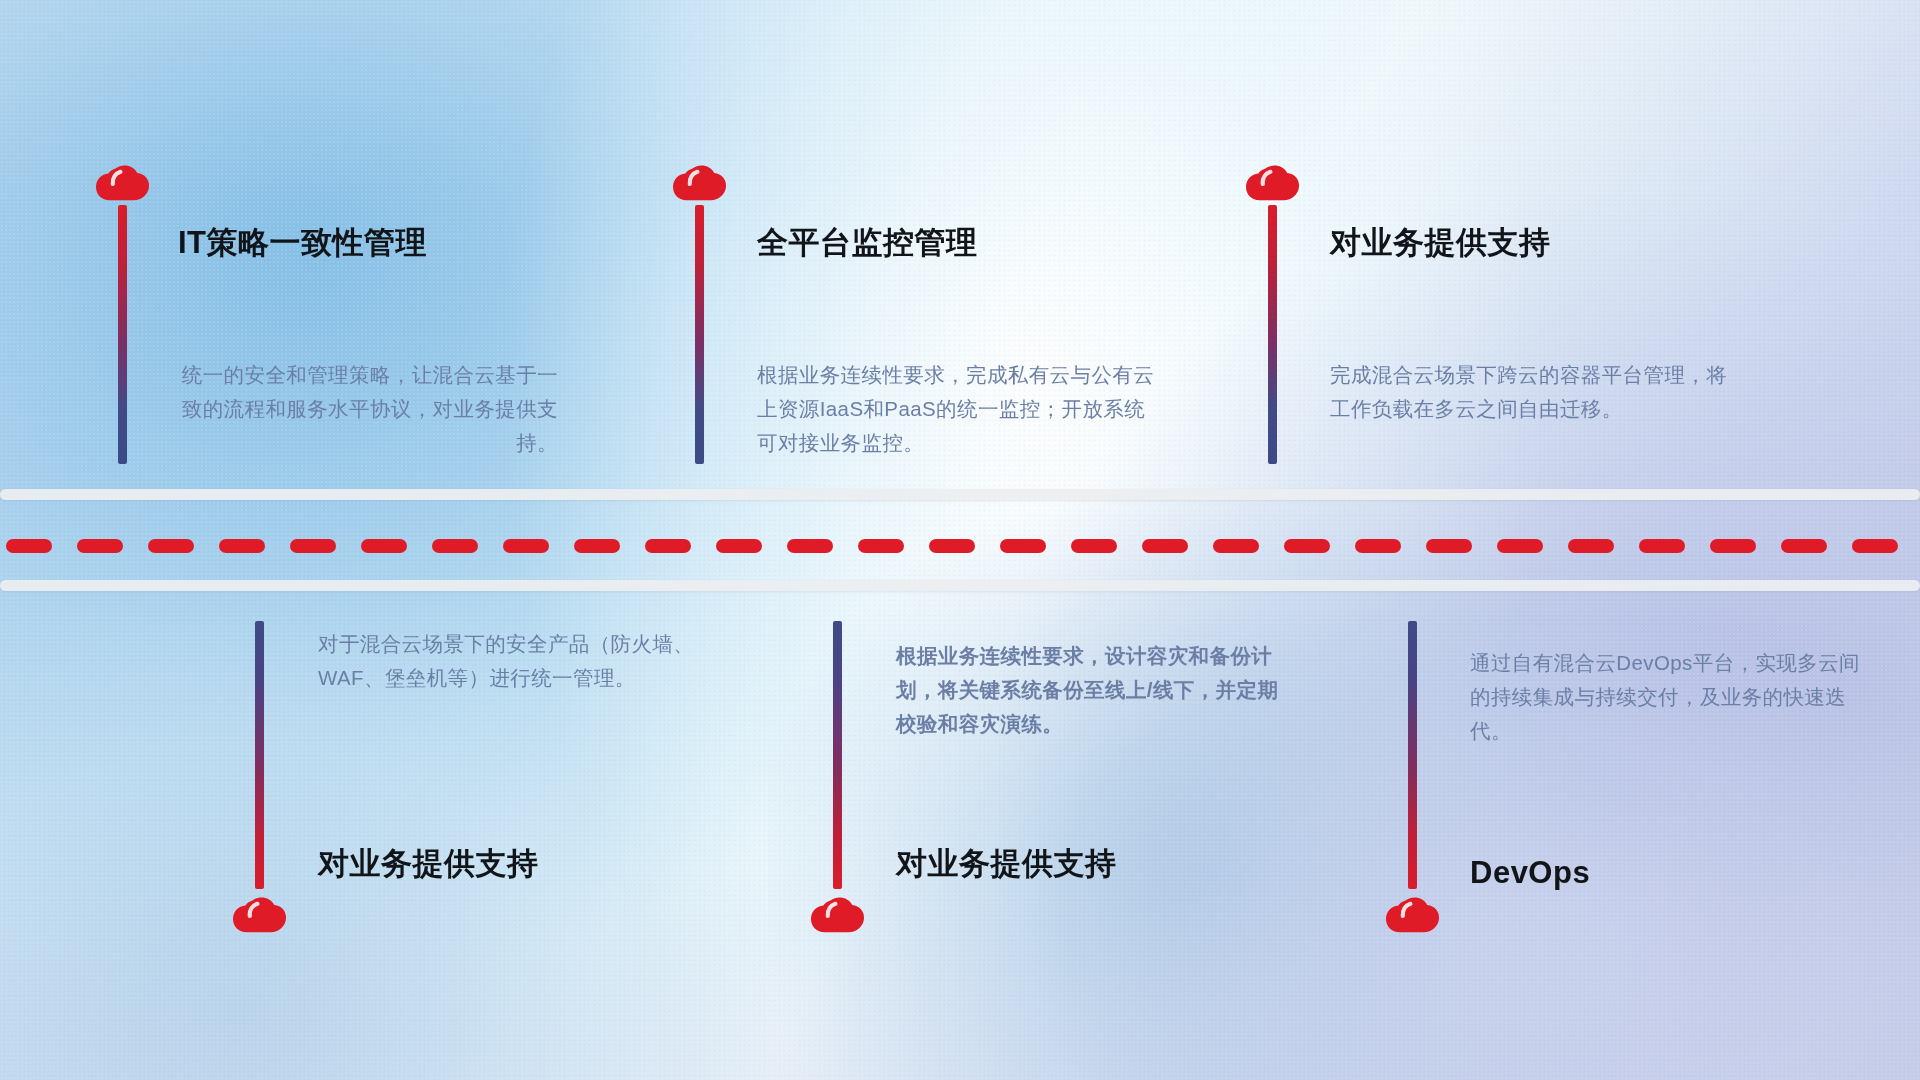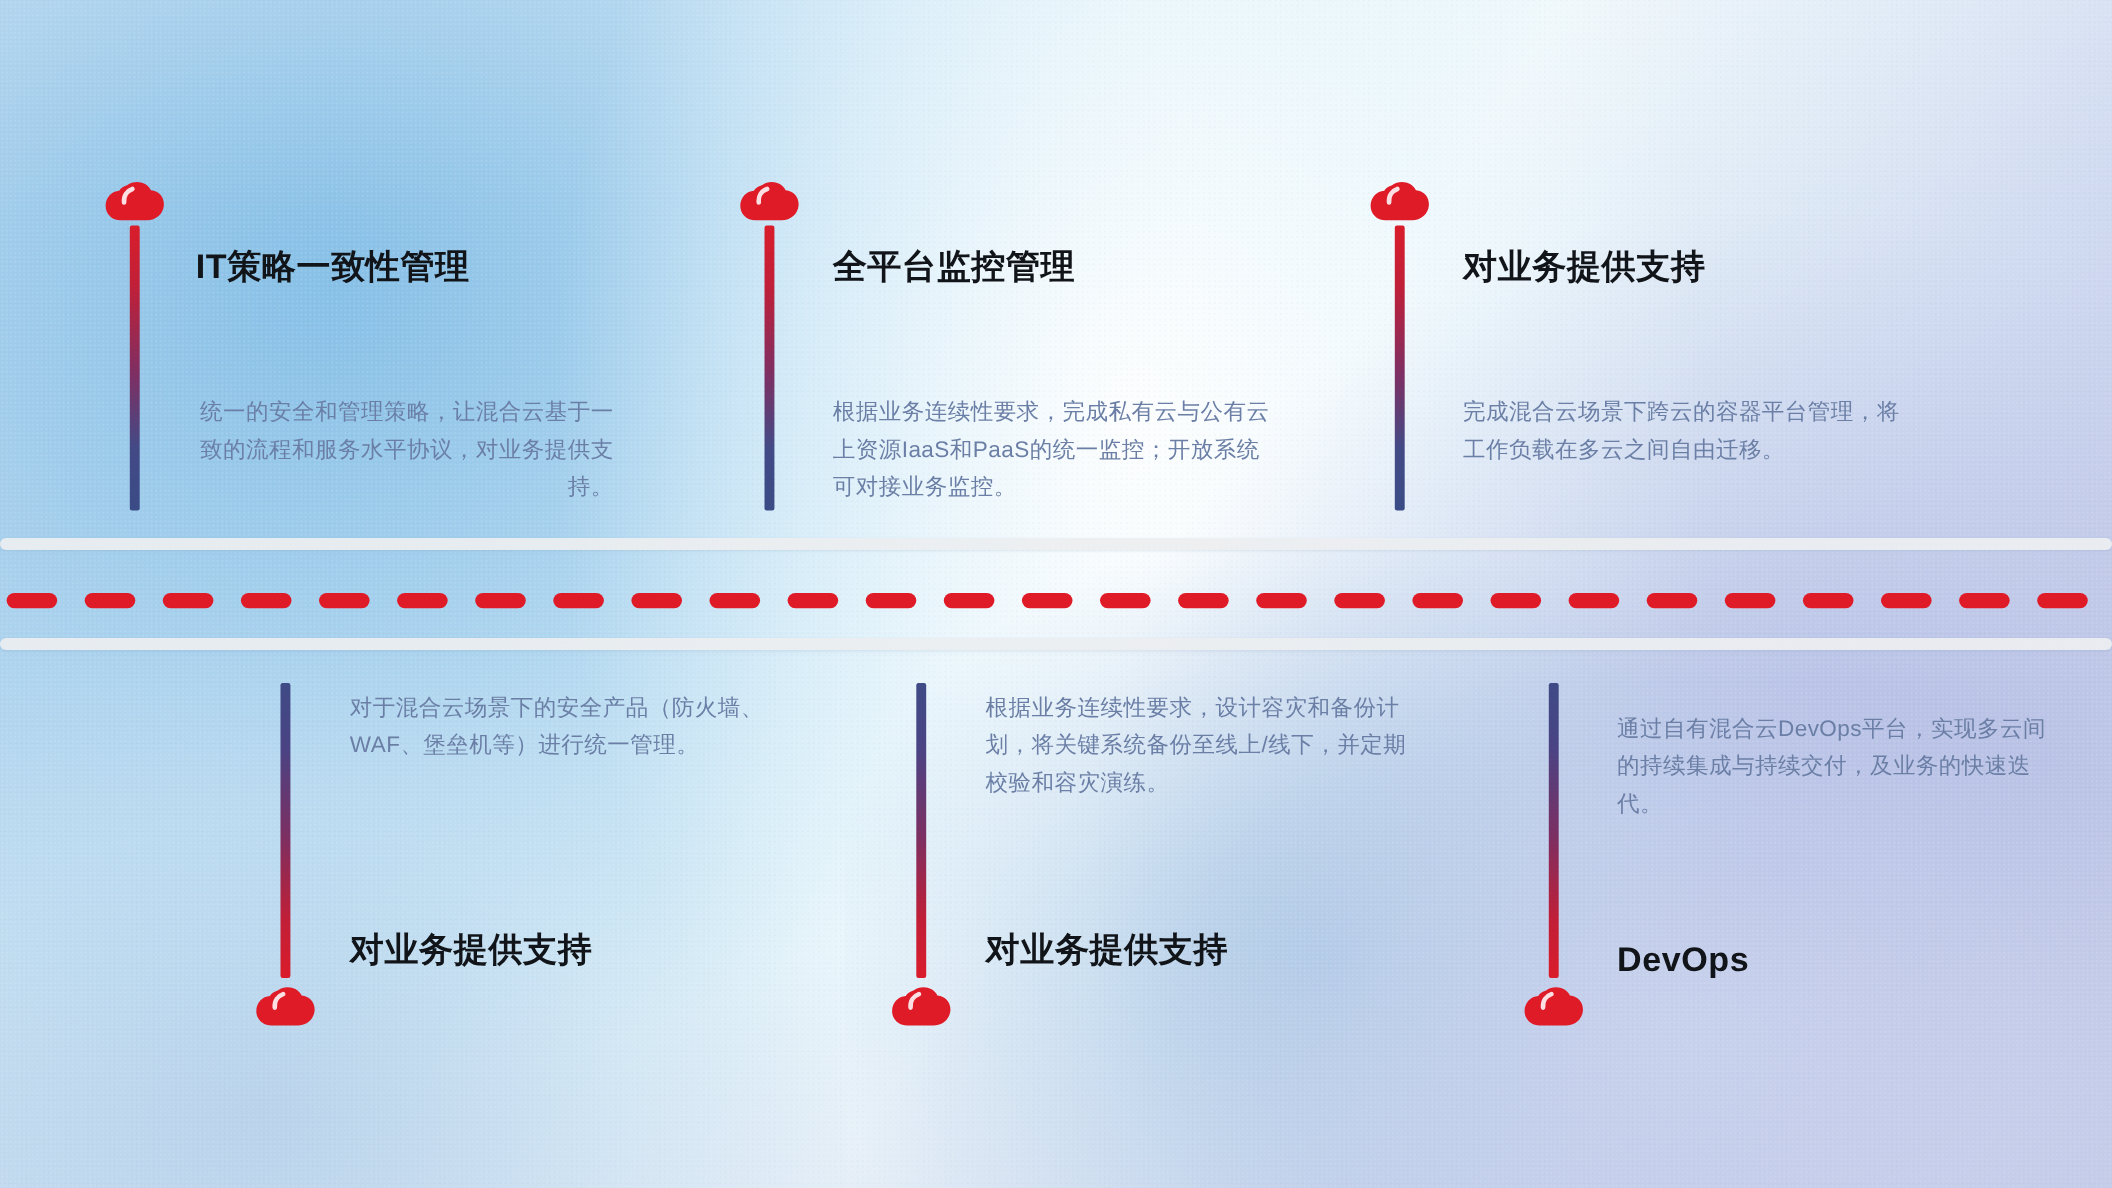--- a/index.html
+++ b/index.html
@@ -218,21 +218,21 @@
     <div class="cloud-icon" style="left:232px; top:303px;">
       <svg viewBox="0 0 56 50" xmlns="http://www.w3.org/2000/svg">
         <path d="M20.5 6.5 C27.5 1.2 38.5 3.2 42.2 11.0 C49.8 11.6 54.5 17.6 54.0 24.6 C53.4 32.6 46.8 38.3 38.6 38.3 L14.8 38.3 C6.6 38.3 1.0 32.4 1.0 25.0 C1.0 17.4 6.6 11.8 13.4 11.4 C14.6 9.5 17.2 7.4 20.5 6.5 Z" fill="#e01b28"></path>
         <path d="M17.8 22.0 C17.2 16.0 20.6 11.4 25.4 9.8" fill="none" stroke="#fdeaec" stroke-width="4.2" stroke-linecap="round" opacity=".95"></path>
       </svg>
     </div>
   </div>
 
   <div class="item">
     <div class="stem up" style="left:833px; top:30px; height:268px;"></div>
-    <div class="body wide" style="left:896px; top:36px;">根据业务连续性要求，设计容灾和备份计划，将关键系统备份至线上/线下，并定期校验和容灾演练。</div>
+    <div class="body wide" style="left:896px; top:48px;font-weight:bold;">根据业务连续性要求，设计容灾和备份计划，将关键系统备份至线上/线下，并定期校验和容灾演练。</div>
     <div class="title" style="left:896px; top:252px;">对业务提供支持</div>
     <div class="cloud-icon" style="left:810px; top:303px;">
       <svg viewBox="0 0 56 50" xmlns="http://www.w3.org/2000/svg">
         <path d="M20.5 6.5 C27.5 1.2 38.5 3.2 42.2 11.0 C49.8 11.6 54.5 17.6 54.0 24.6 C53.4 32.6 46.8 38.3 38.6 38.3 L14.8 38.3 C6.6 38.3 1.0 32.4 1.0 25.0 C1.0 17.4 6.6 11.8 13.4 11.4 C14.6 9.5 17.2 7.4 20.5 6.5 Z" fill="#e01b28"></path>
         <path d="M17.8 22.0 C17.2 16.0 20.6 11.4 25.4 9.8" fill="none" stroke="#fdeaec" stroke-width="4.2" stroke-linecap="round" opacity=".95"></path>
       </svg>
     </div>
   </div>
 
   <div class="item">

